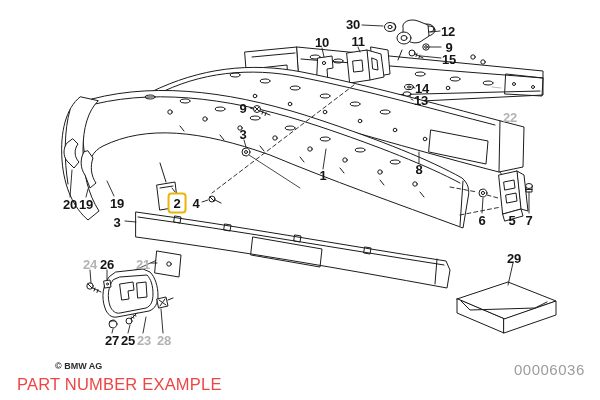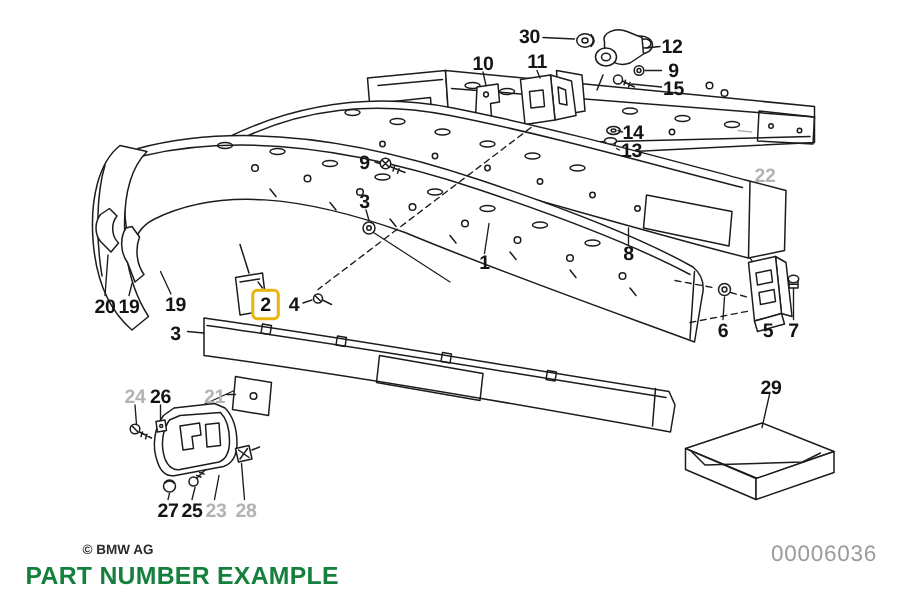--- a/index.html
+++ b/index.html
@@ -8,21 +8,21 @@
   #artwork{position:absolute;left:0;top:0;}
   .plabel{position:absolute;transform:translate(-50%,-50%);
           font:bold 13px "Liberation Sans",sans-serif;color:#141414;
           letter-spacing:-0.3px;white-space:nowrap;line-height:1;cursor:pointer;}
   .plabel.muted{color:#b3b3b3;}
   .plabel.selected{border:2.5px solid #E8B50C;border-radius:4px;background:#fff;
                    padding:2px 4px;color:#111;}
   .footnote{position:absolute;font-family:"Liberation Sans",sans-serif;line-height:1;}
   #copyright{left:55px;top:362px;font-size:9px;font-weight:bold;color:#2b2b2b;}
   #docnum{left:514px;top:362px;font-size:15px;color:#9c9c9c;letter-spacing:.5px;}
-  #caption{left:17px;top:376px;font-size:16.5px;color:#15803d;font-weight:700;letter-spacing:.2px;}
+  #caption{left:17px;top:376px;font-size:16.5px;color:#ef4444;font-weight:400;letter-spacing:.2px;}
   svg *{vector-effect:non-scaling-stroke;}
 </style>
 </head>
 <body>
 
 <div id="stage">
 
   <svg id="artwork" width="600" height="400" viewBox="0 0 600 400" fill="none" stroke="#1c1c1c" stroke-width="1" stroke-linejoin="round" stroke-linecap="round">
 
     <g>

